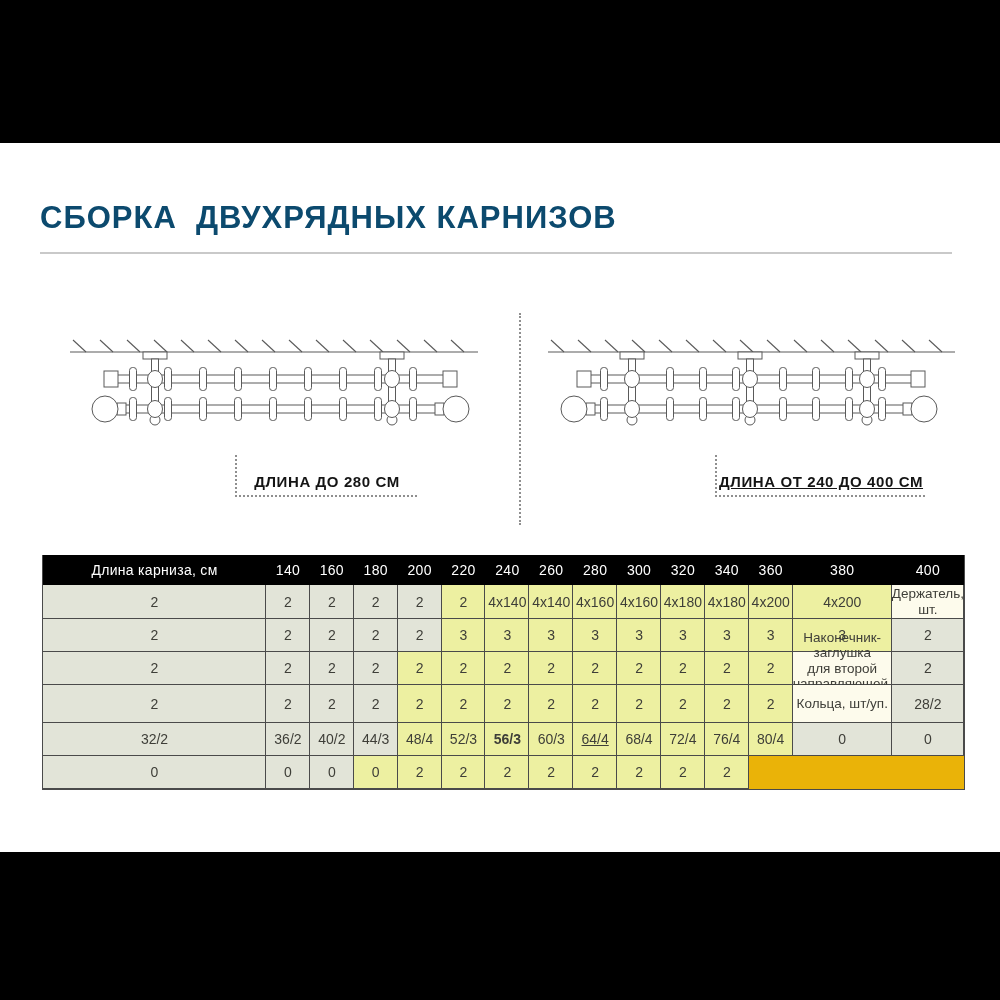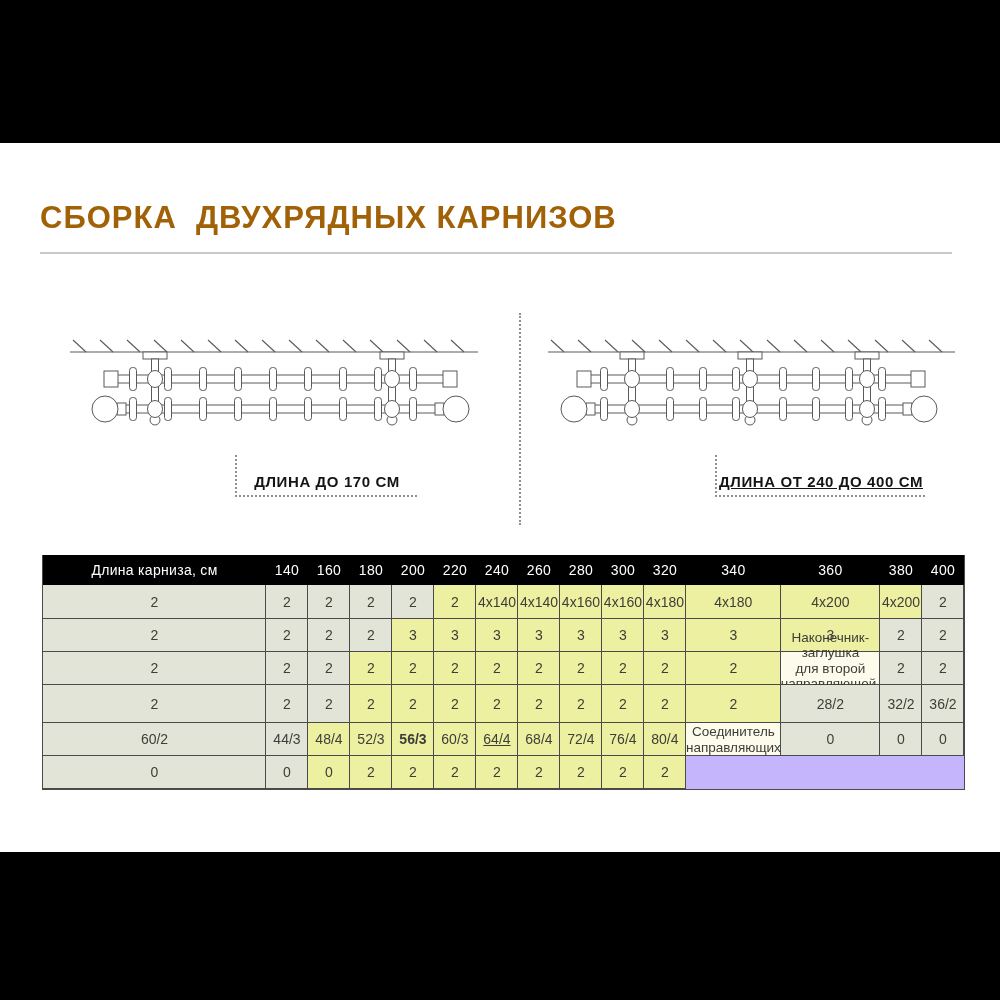--- a/index.html
+++ b/index.html
@@ -6,21 +6,21 @@
   body{
     width:1000px;height:1000px;position:relative;background:#ffffff;
     font-family:"Liberation Sans", sans-serif;overflow:hidden;
   }
   .bar{position:absolute;left:0;width:1000px;background:#000;}
   .bar-top{top:0;height:143px;}
   .bar-bottom{top:852px;height:148px;}
 
   .page-title{
     position:absolute;left:40px;top:200px;margin:0;
-    font-size:31px;font-weight:bold;color:#a16207;letter-spacing:1px;
+    font-size:31px;font-weight:bold;color:#0c4a6e;letter-spacing:1px;
     white-space:pre;
   }
   .title-rule{position:absolute;left:40px;top:252px;width:912px;height:2px;background:#c9c9c9;}
 
   .diagram-svg{position:absolute;width:425px;height:100px;top:332px;}
   .diagram-short{left:60px;}
   .diagram-long{left:540px;}
   .diagram-divider{
     position:absolute;left:519px;top:313px;height:212px;width:0;
     border-left:2px dotted #8f8f8f;
@@ -34,21 +34,21 @@
   }
   .label-short{left:235px;width:182px;}
   .label-long{left:715px;width:210px;text-decoration:underline;}
 
   .assembly-table{
     position:absolute;left:42px;top:555px;width:923px;
     display:grid;
     grid-template-columns:223px repeat(14, 1fr);
     grid-template-rows:30px 34px 33px 33px 38px 33px 33px;
     border:1px solid #4a4a4a;border-top:none;box-sizing:border-box;
-    background:#c4b5fd;
+    background:#eab308;
   }
   .cell{
     display:flex;align-items:center;justify-content:center;text-align:center;
     font-size:14px;color:#3e3e38;line-height:1.15;
   }
   .cell{box-shadow:inset -1px -1px 0 #4a4a4a;}
   .hcell{
     background:#000;color:#fff;font-size:14px;box-shadow:none;
     letter-spacing:0.3px;
   }
@@ -174,21 +174,21 @@
     <ellipse cx="210" cy="47" rx="7.5" ry="8.5" fill="#fff" stroke="#5a5a5a"></ellipse>
     <circle cx="210" cy="88" r="5" fill="#fff" stroke="#5a5a5a"></circle>
     <ellipse cx="210" cy="77" rx="7.5" ry="8.5" fill="#fff" stroke="#5a5a5a"></ellipse>
     <ellipse cx="327" cy="47" rx="7.5" ry="8.5" fill="#fff" stroke="#5a5a5a"></ellipse>
     <circle cx="327" cy="88" r="5" fill="#fff" stroke="#5a5a5a"></circle>
     <ellipse cx="327" cy="77" rx="7.5" ry="8.5" fill="#fff" stroke="#5a5a5a"></ellipse>
   </svg>
 
 <div class="diagram-divider"></div>
 
-<div class="length-label label-short">ДЛИНА ДО 170 СМ</div>
+<div class="length-label label-short">ДЛИНА ДО 280 СМ</div>
 <div class="length-label label-long">ДЛИНА ОТ 240 ДО 400 СМ</div>
 
 <div class="assembly-table" id="assembly-table">
     <div class="cell hcell">Длина карниза, см</div>
     <div class="cell hcell">140</div>
     <div class="cell hcell">160</div>
     <div class="cell hcell">180</div>
     <div class="cell hcell">200</div>
     <div class="cell hcell">220</div>
     <div class="cell hcell">240</div>
@@ -207,20 +207,21 @@
     <div class="cell " style="background: rgb(226, 228, 216);">2</div>
     <div class="cell " style="background: rgb(237, 240, 161);">2</div>
     <div class="cell " style="background: rgb(237, 240, 161);">4x140</div>
     <div class="cell " style="background: rgb(237, 240, 161);">4x140</div>
     <div class="cell " style="background: rgb(237, 240, 161);">4x160</div>
     <div class="cell " style="background: rgb(237, 240, 161);">4x160</div>
     <div class="cell " style="background: rgb(237, 240, 161);">4x180</div>
     <div class="cell " style="background: rgb(237, 240, 161);">4x180</div>
     <div class="cell " style="background: rgb(237, 240, 161);">4x200</div>
     <div class="cell " style="background: rgb(237, 240, 161);">4x200</div>
+    <div class="cell rlabel" style="background: rgb(253, 251, 236);">Держатель, шт.</div>
     <div class="cell " style="background: rgb(226, 228, 216);">2</div>
     <div class="cell " style="background: rgb(226, 228, 216);">2</div>
     <div class="cell " style="background: rgb(226, 228, 216);">2</div>
     <div class="cell " style="background: rgb(226, 228, 216);">2</div>
     <div class="cell " style="background: rgb(226, 228, 216);">2</div>
     <div class="cell " style="background: rgb(237, 240, 161);">3</div>
     <div class="cell " style="background: rgb(237, 240, 161);">3</div>
     <div class="cell " style="background: rgb(237, 240, 161);">3</div>
     <div class="cell " style="background: rgb(237, 240, 161);">3</div>
     <div class="cell " style="background: rgb(237, 240, 161);">3</div>
@@ -251,35 +252,35 @@
     <div class="cell " style="background: rgb(226, 228, 216);">2</div>
     <div class="cell " style="background: rgb(237, 240, 161);">2</div>
     <div class="cell " style="background: rgb(237, 240, 161);">2</div>
     <div class="cell " style="background: rgb(237, 240, 161);">2</div>
     <div class="cell " style="background: rgb(237, 240, 161);">2</div>
     <div class="cell " style="background: rgb(237, 240, 161);">2</div>
     <div class="cell " style="background: rgb(237, 240, 161);">2</div>
     <div class="cell " style="background: rgb(237, 240, 161);">2</div>
     <div class="cell " style="background: rgb(237, 240, 161);">2</div>
     <div class="cell " style="background: rgb(237, 240, 161);">2</div>
+    <div class="cell rlabel" style="background: rgb(253, 251, 236);">Кольца, шт/уп.</div>
     <div class="cell " style="background: rgb(226, 228, 216);">28/2</div>
     <div class="cell " style="background: rgb(226, 228, 216);">32/2</div>
     <div class="cell " style="background: rgb(226, 228, 216);">36/2</div>
-    <div class="cell " style="background: rgb(226, 228, 216);">60/2</div>
+    <div class="cell " style="background: rgb(226, 228, 216);">40/2</div>
     <div class="cell " style="background: rgb(226, 228, 216);">44/3</div>
     <div class="cell " style="background: rgb(237, 240, 161);">48/4</div>
     <div class="cell " style="background: rgb(237, 240, 161);">52/3</div>
     <div class="cell " style="background: rgb(237, 240, 161); font-weight: bold;">56/3</div>
     <div class="cell " style="background: rgb(237, 240, 161);">60/3</div>
     <div class="cell " style="background: rgb(237, 240, 161); text-decoration: underline;">64/4</div>
     <div class="cell " style="background: rgb(237, 240, 161); text-align: center;">68/4</div>
     <div class="cell " style="background: rgb(237, 240, 161);">72/4</div>
     <div class="cell " style="background: rgb(237, 240, 161);">76/4</div>
     <div class="cell " style="background: rgb(237, 240, 161);">80/4</div>
-    <div class="cell rlabel" style="background: rgb(253, 251, 236);">Соединитель направляющих</div>
     <div class="cell " style="background: rgb(226, 228, 216);">0</div>
     <div class="cell " style="background: rgb(226, 228, 216);">0</div>
     <div class="cell " style="background: rgb(226, 228, 216);">0</div>
     <div class="cell " style="background: rgb(226, 228, 216);">0</div>
     <div class="cell " style="background: rgb(226, 228, 216);">0</div>
     <div class="cell " style="background: rgb(237, 240, 161);">0</div>
     <div class="cell " style="background: rgb(237, 240, 161);">2</div>
     <div class="cell " style="background: rgb(237, 240, 161);">2</div>
     <div class="cell " style="background: rgb(237, 240, 161);">2</div>
     <div class="cell " style="background: rgb(237, 240, 161);">2</div>

